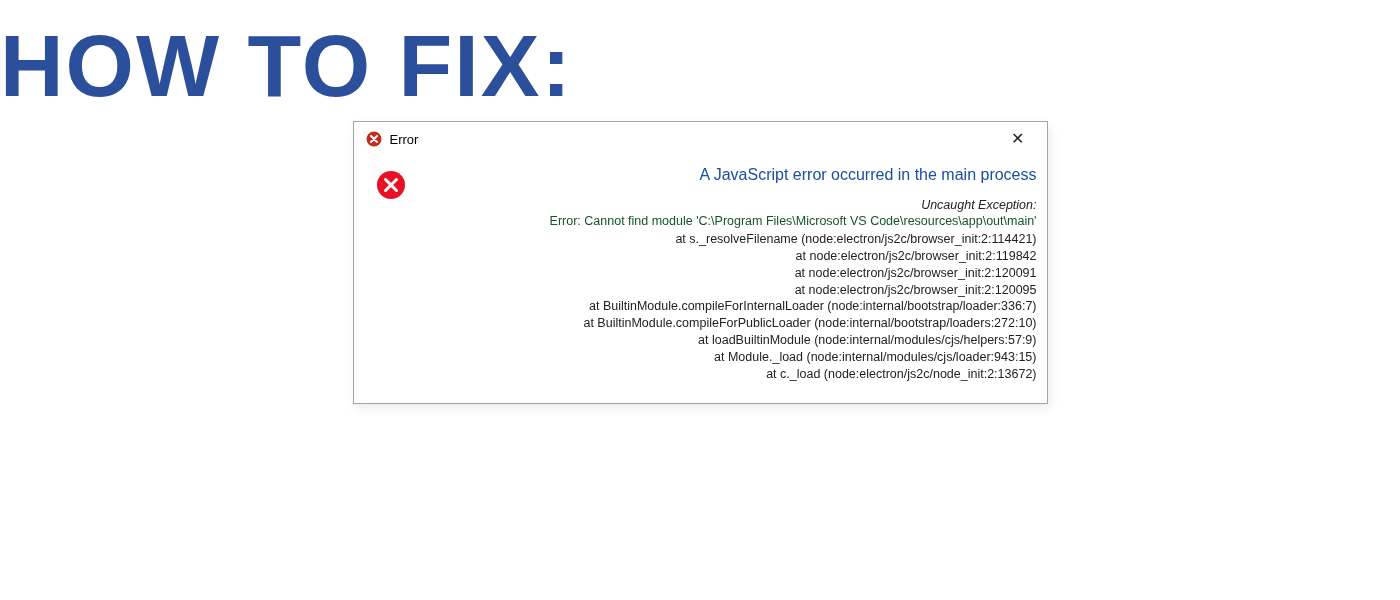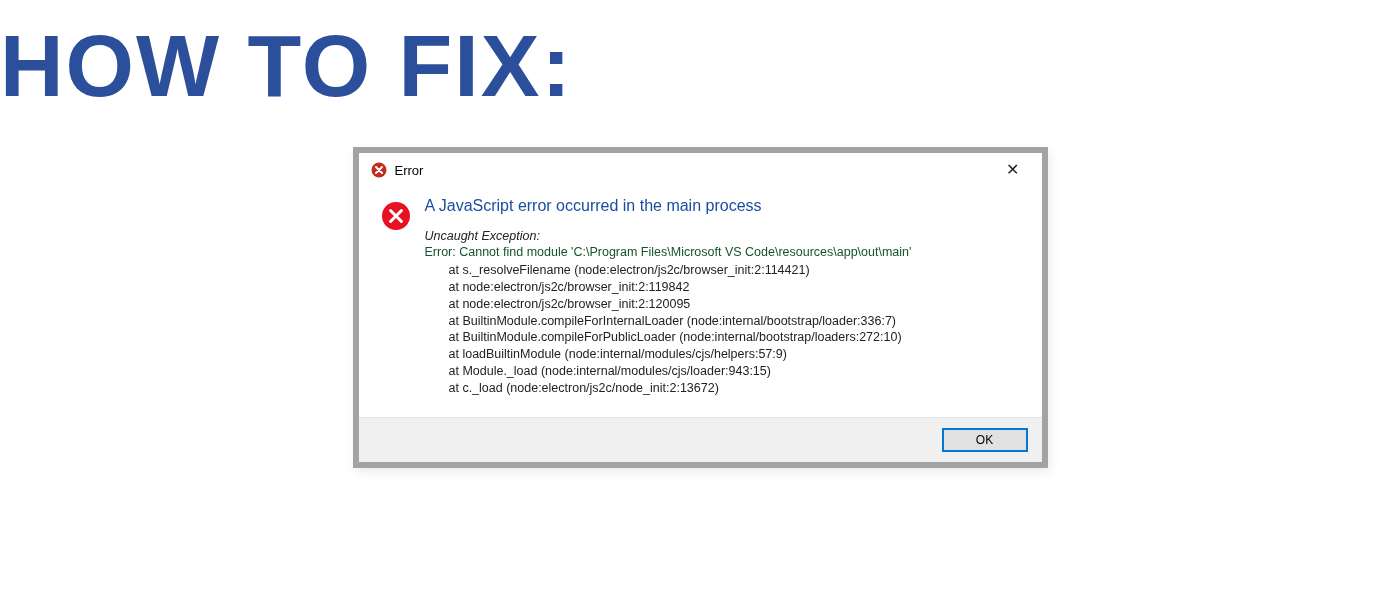--- a/index.html
+++ b/index.html
@@ -13,23 +13,23 @@
     .headline {
       font-weight: 800;
       font-size: 88px;
       letter-spacing: 2px;
       color: #2b4f9a;
       margin-top: 22px;
       line-height: 1;
     }
     .dialog {
       width: 695px;
-      margin: 37px auto 0 auto;
+      margin: 11px auto 0 auto;
       background: #ffffff;
-      border: 6px solid #a3a3a3;
+      border: 1px solid #a3a3a3;
       box-shadow: 2px 4px 10px rgba(0,0,0,0.08);
     }
     .titlebar {
       display: flex;
       align-items: center;
       justify-content: space-between;
       height: 34px;
       padding: 0 12px 0 12px;
       background: #ffffff;
     }
@@ -51,20 +51,21 @@
       font-weight: 300;
       color: #222;
       padding: 4px 10px;
       line-height: 1;
       font-family: Arial, sans-serif;
     }
     .body {
       display: flex;
       padding: 10px 10px 20px 22px;
       gap: 14px;
+      text-align: right;
     }
     .big-icon {
       width: 30px;
       height: 30px;
       flex-shrink: 0;
       margin-top: 4px;
     }
     .body-content {
       flex: 1;
       min-width: 0;
@@ -140,26 +141,24 @@
         <path d="M9.5 9.5 L20.5 20.5 M20.5 9.5 L9.5 20.5" stroke="#fff" stroke-width="3" stroke-linecap="round"></path>
       </svg>
     </span>
     <div class="body-content">
       <div class="heading">A JavaScript error occurred in the main process</div>
       <div class="sub-heading">Uncaught Exception:</div>
       <div class="error-line">Error: Cannot find module 'C:\Program Files\Microsoft VS Code\resources\app\out\main'</div>
       <div class="stack">
         <div class="stack-line">at s._resolveFilename (node:electron/js2c/browser_init:2:114421)</div>
         <div class="stack-line">at node:electron/js2c/browser_init:2:119842</div>
+        <div class="stack-line">at node:electron/js2c/browser_init:2:120091</div>
         <div class="stack-line">at node:electron/js2c/browser_init:2:120095</div>
         <div class="stack-line">at BuiltinModule.compileForInternalLoader (node:internal/bootstrap/loader:336:7)</div>
         <div class="stack-line">at BuiltinModule.compileForPublicLoader (node:internal/bootstrap/loaders:272:10)</div>
         <div class="stack-line">at loadBuiltinModule (node:internal/modules/cjs/helpers:57:9)</div>
         <div class="stack-line">at Module._load (node:internal/modules/cjs/loader:943:15)</div>
         <div class="stack-line">at c._load (node:electron/js2c/node_init:2:13672)</div>
       </div>
     </div>
   </div>
 
-  <div class="buttonbar">
-    <div class="ok-btn">OK</div>
-  </div>
 </div>
 
 </body></html>

